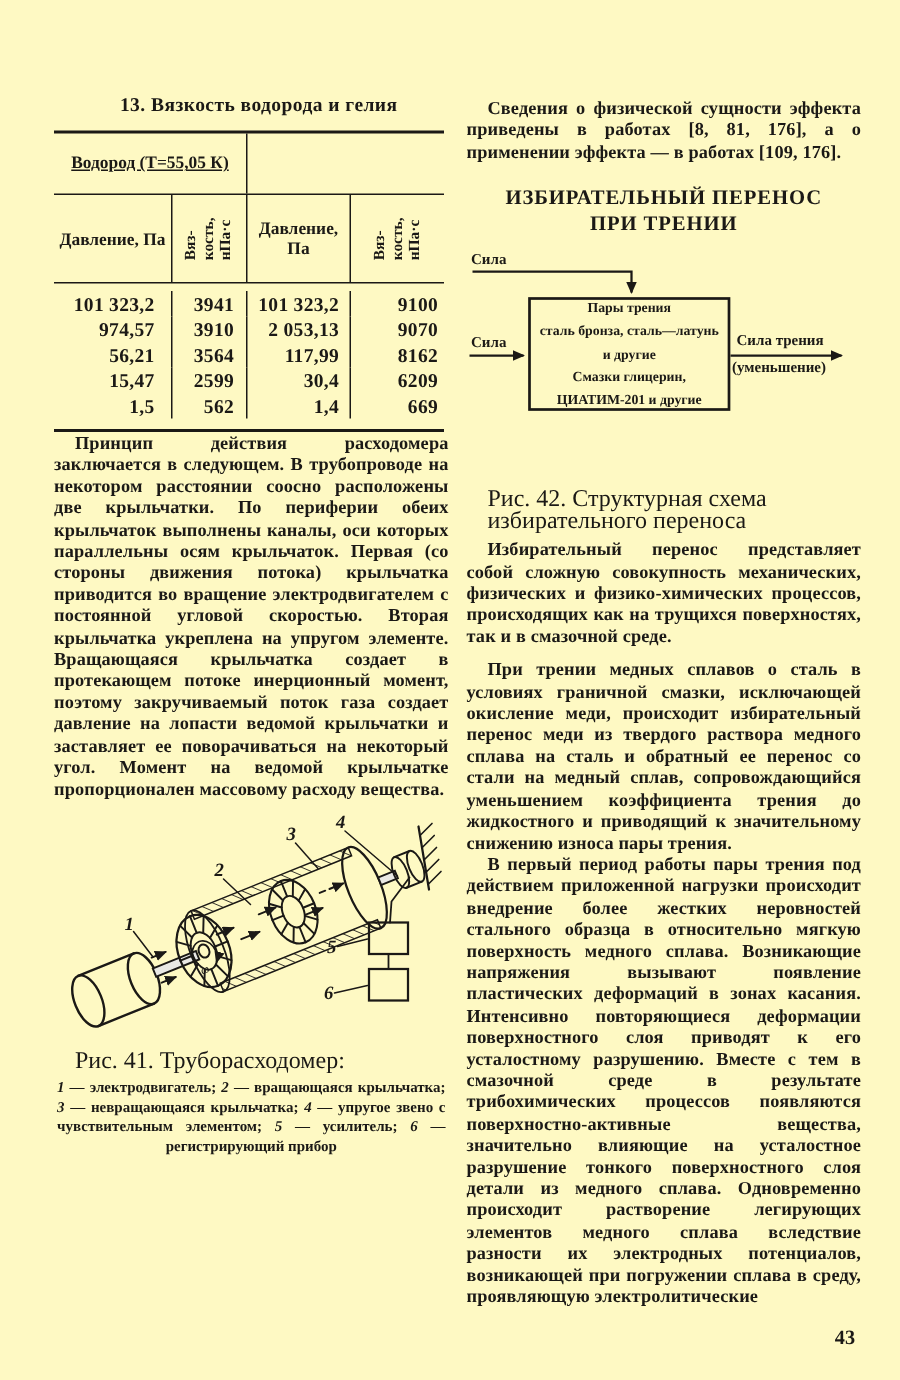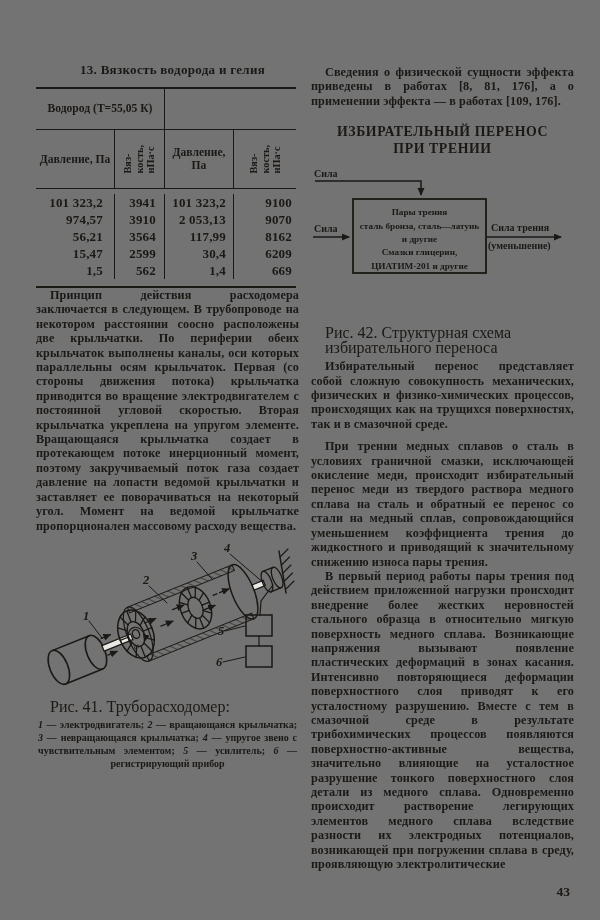--- a/index.html
+++ b/index.html
@@ -4,31 +4,31 @@
 <style>
   html,body{margin:0;padding:0;}
   body{
     width:600px;height:920px;
     background:#d6d5d2;
     font-family:"Liberation Serif","DejaVu Serif",serif;
     overflow:hidden;
   }
   .page{
     position:relative;width:600px;height:920px;box-sizing:border-box;
-    background:#737373;
+    background:#fef9c3;
     color:#1b1916;
     padding:62px 26px 0 36px;
     overflow:hidden;
   }
   .cols{display:flex;gap:12px;}
   .col{width:263px;}
   
   .tbl-title{font-weight:bold;font-size:13px;text-align:center;letter-spacing:.3px;margin:0 0 9px 10px;}
   .tbl{border-top:2px solid #1b1916;border-bottom:2px solid #1b1916;width:260px;}
-  .h1row{display:flex;border-bottom:1.8px solid #1b1916;}
+  .h1row{display:flex;border-bottom:1.8px solid #1b1916;text-decoration:underline;}
   .h1c{width:129px;box-sizing:border-box;border-right:1.6px solid #1b1916;
        display:flex;align-items:center;justify-content:center;text-align:center;
        font-weight:bold;font-size:11.6px;line-height:13.5px;padding:5px 2px;height:40px;}
   .h1c.last{border-right:none;flex:1;}
   .grid{display:grid;grid-template-columns:79px 50px 69px 62px;}
   .gc{box-sizing:border-box;}
   .b1{border-right:1px solid #1b1916;}
   .b2{border-right:1.6px solid #1b1916;}
   .h2row{border-bottom:1.8px solid #1b1916;}
   .hc{height:58px;display:flex;align-items:center;justify-content:center;text-align:center;
@@ -49,21 +49,21 @@
   .caption{font-weight:normal;font-size:16px;line-height:15px;text-align:left;margin:6px 14px 4px 14px;}
   .legend{font-weight:bold;font-size:10px;line-height:13px;text-align:justify;
           text-align-last:center;margin:2px 2px 0 2px;}
   .lg-num{font-style:italic;}
   
   .fig41{margin-top:6px;}
   .fig42{position:relative;width:263px;height:150px;margin-top:4px;}
   .fig42 svg{position:absolute;left:0;top:0;}
   .f42-label{position:absolute;font-weight:bold;font-size:10px;line-height:11px;}
   .f42-box-text{position:absolute;left:42px;top:32px;width:133px;height:74px;
-     display:flex;flex-direction:column;align-items:center;justify-content:flex-end;
+     display:flex;flex-direction:column;align-items:center;justify-content:space-between;
      font-weight:bold;font-size:9.2px;line-height:13.4px;text-align:center;}
   .pageno{position:absolute;right:30px;top:884px;font-weight:bold;font-size:13.5px;}
   svg text{font-family:"Liberation Serif","DejaVu Serif",serif;}
   .fig-num{font-style:italic;font-weight:bold;font-size:12.5px;}
 </style>
 </head>
 <body>
 
 <div class="page">
   <div class="cols">

